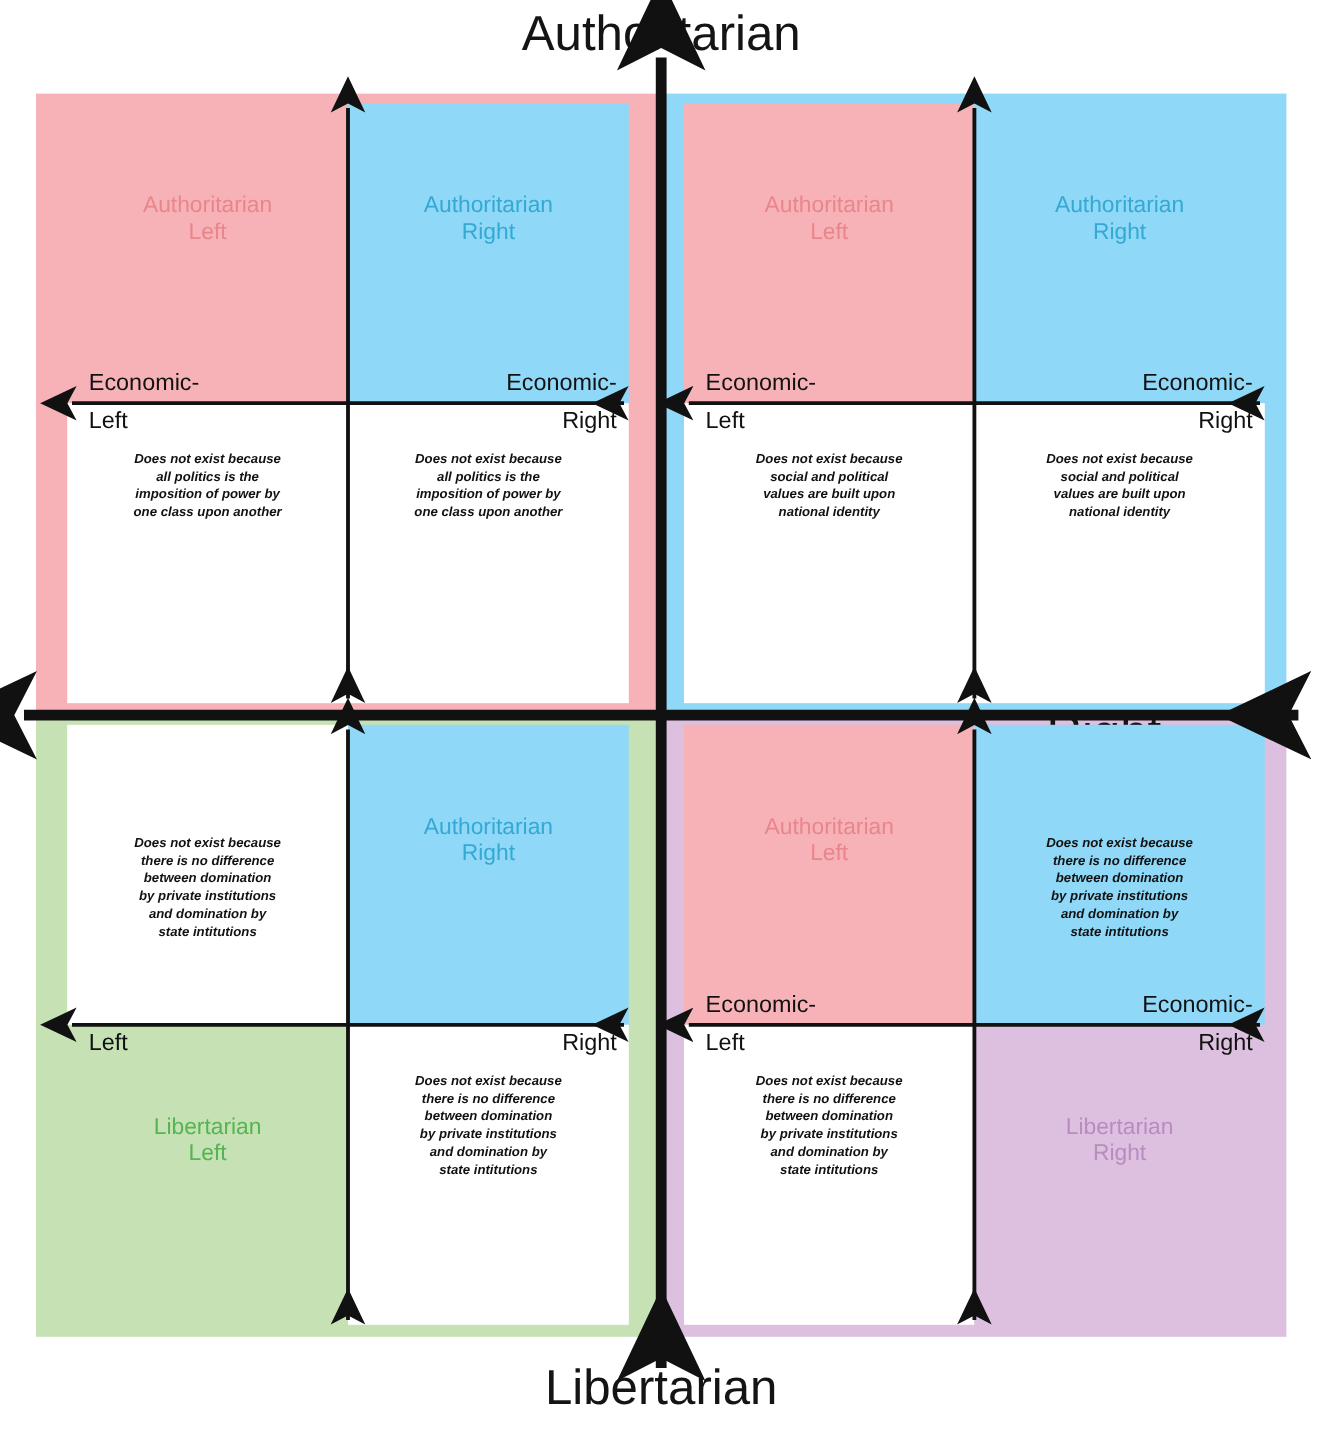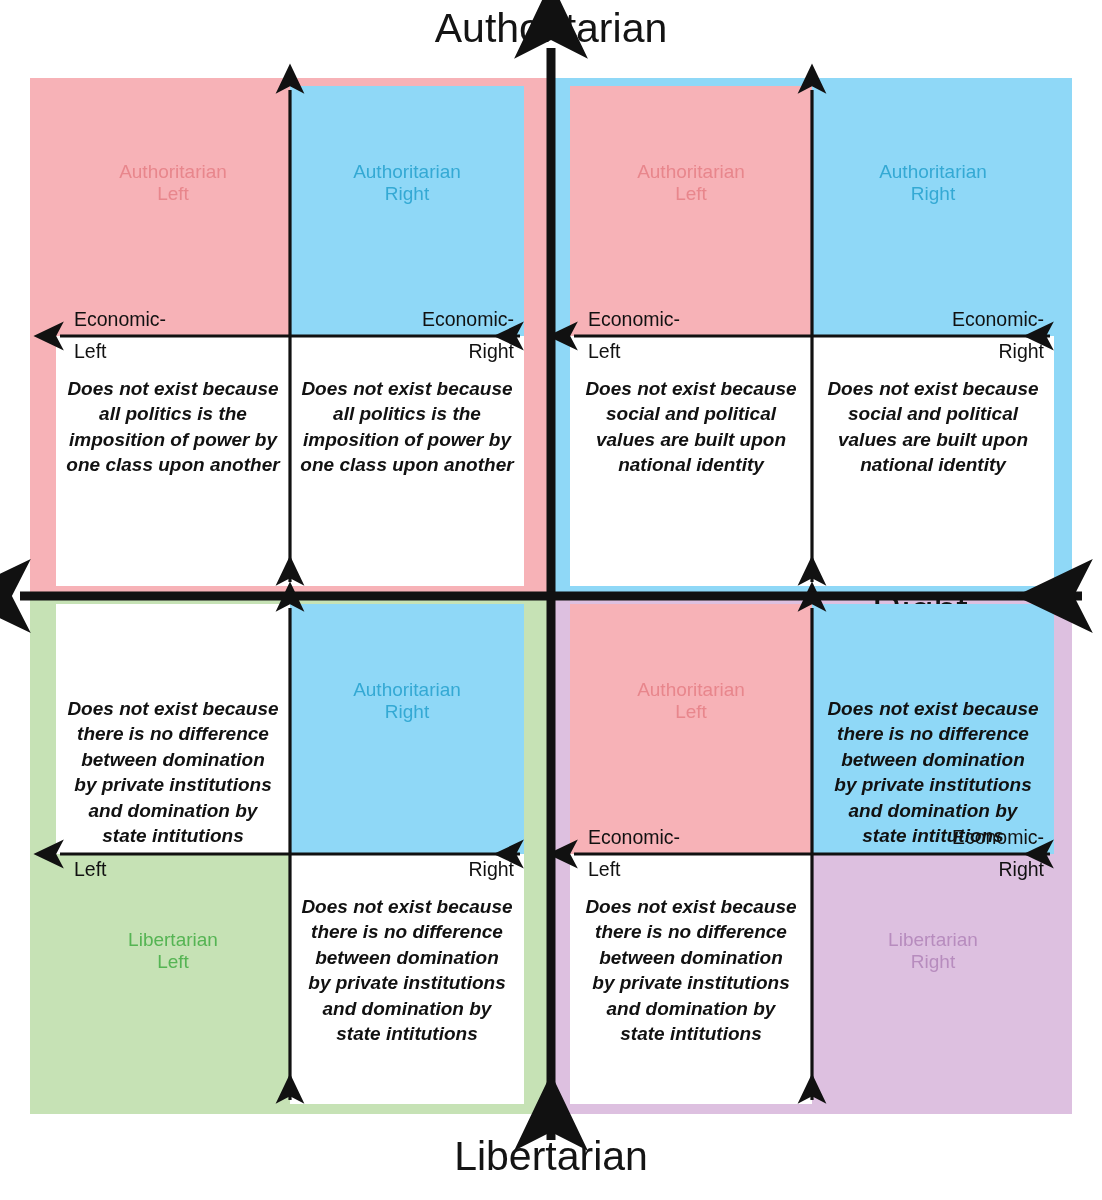--- a/index.html
+++ b/index.html
@@ -69,21 +69,21 @@
     pointer-events: none;
   }
   .lab-pink   { color: #E8868C; }
   .lab-blue   { color: #34A9D4; }
   .lab-green  { color: #55B453; }
   .lab-purple { color: #B78CBE; }
 
   .quad-note {
     position: absolute;
     text-align: center;
-    font-size: 19px;
+    font-size: 11px;
     line-height: 1.34;
     font-style: italic;
     font-weight: 600;
     color: #111111;
     white-space: pre-line;
     pointer-events: none;
   }
 
   .axis-cap {
     position: absolute;

